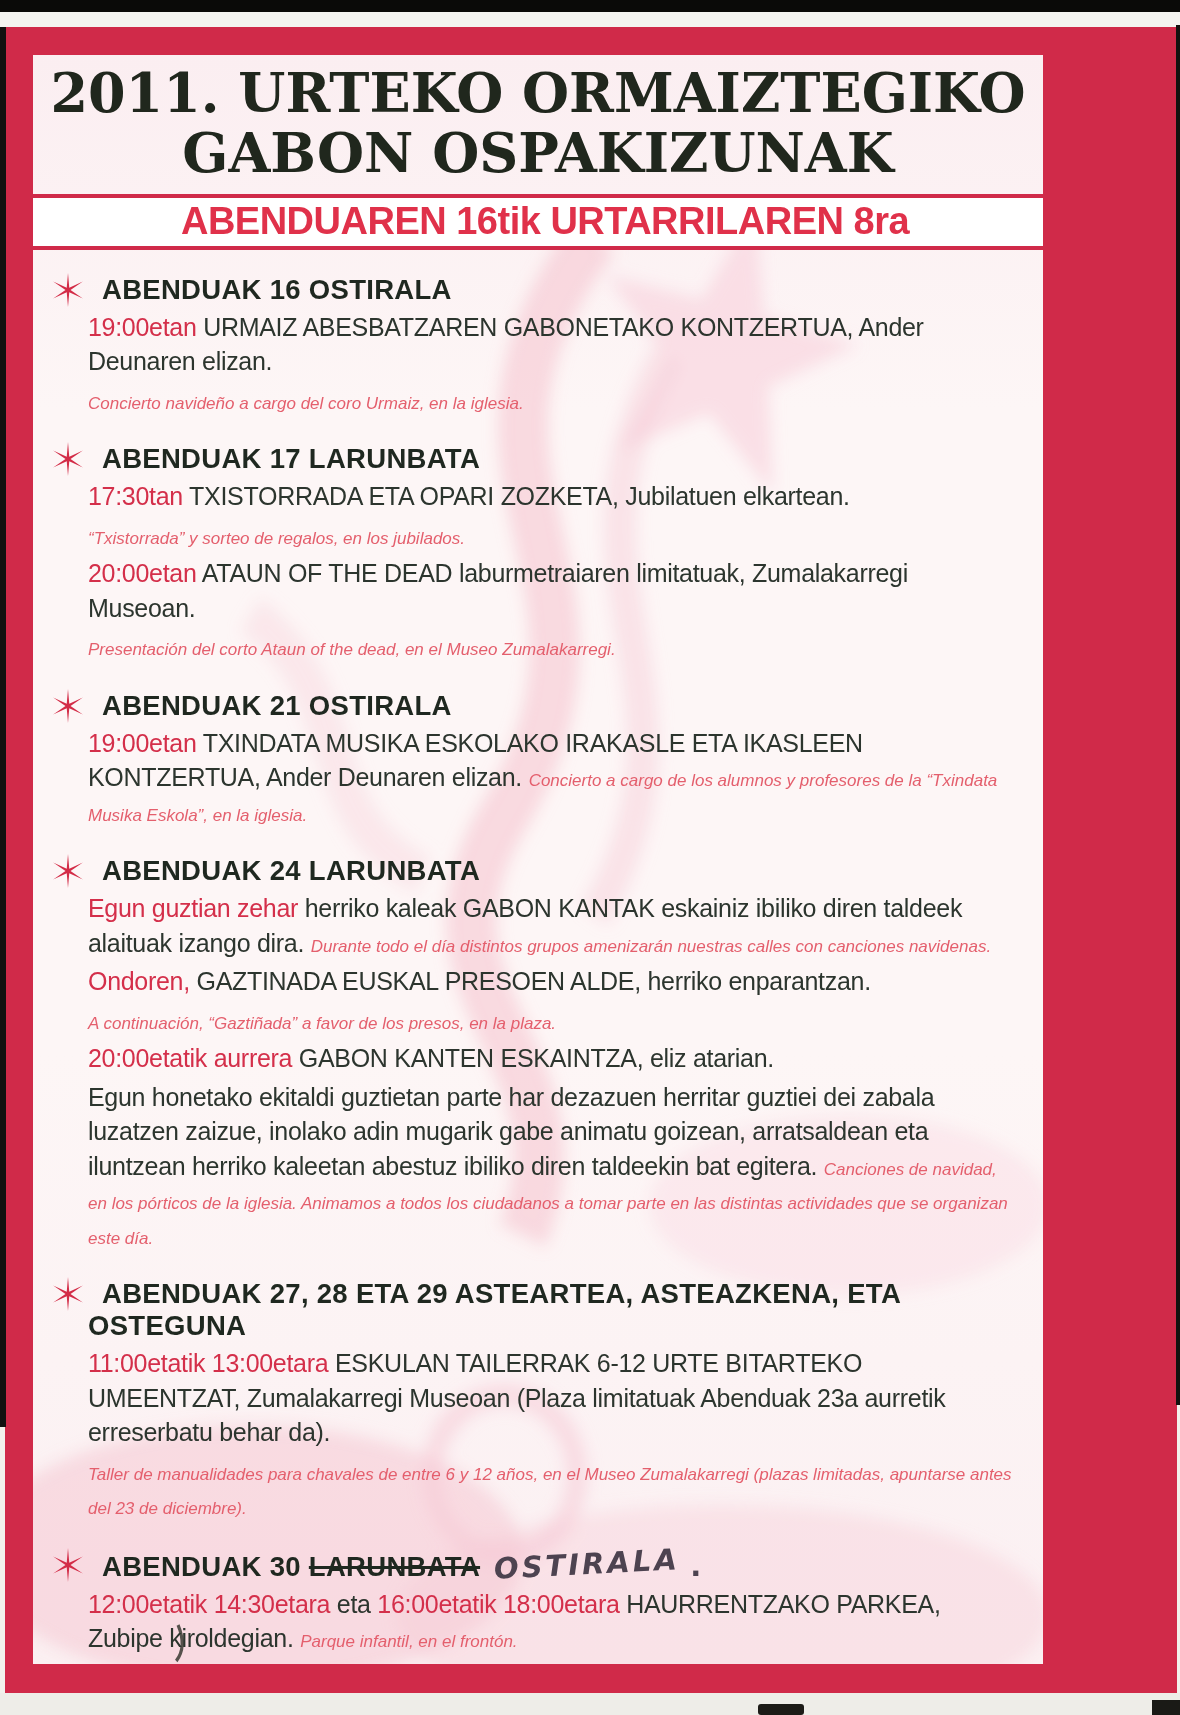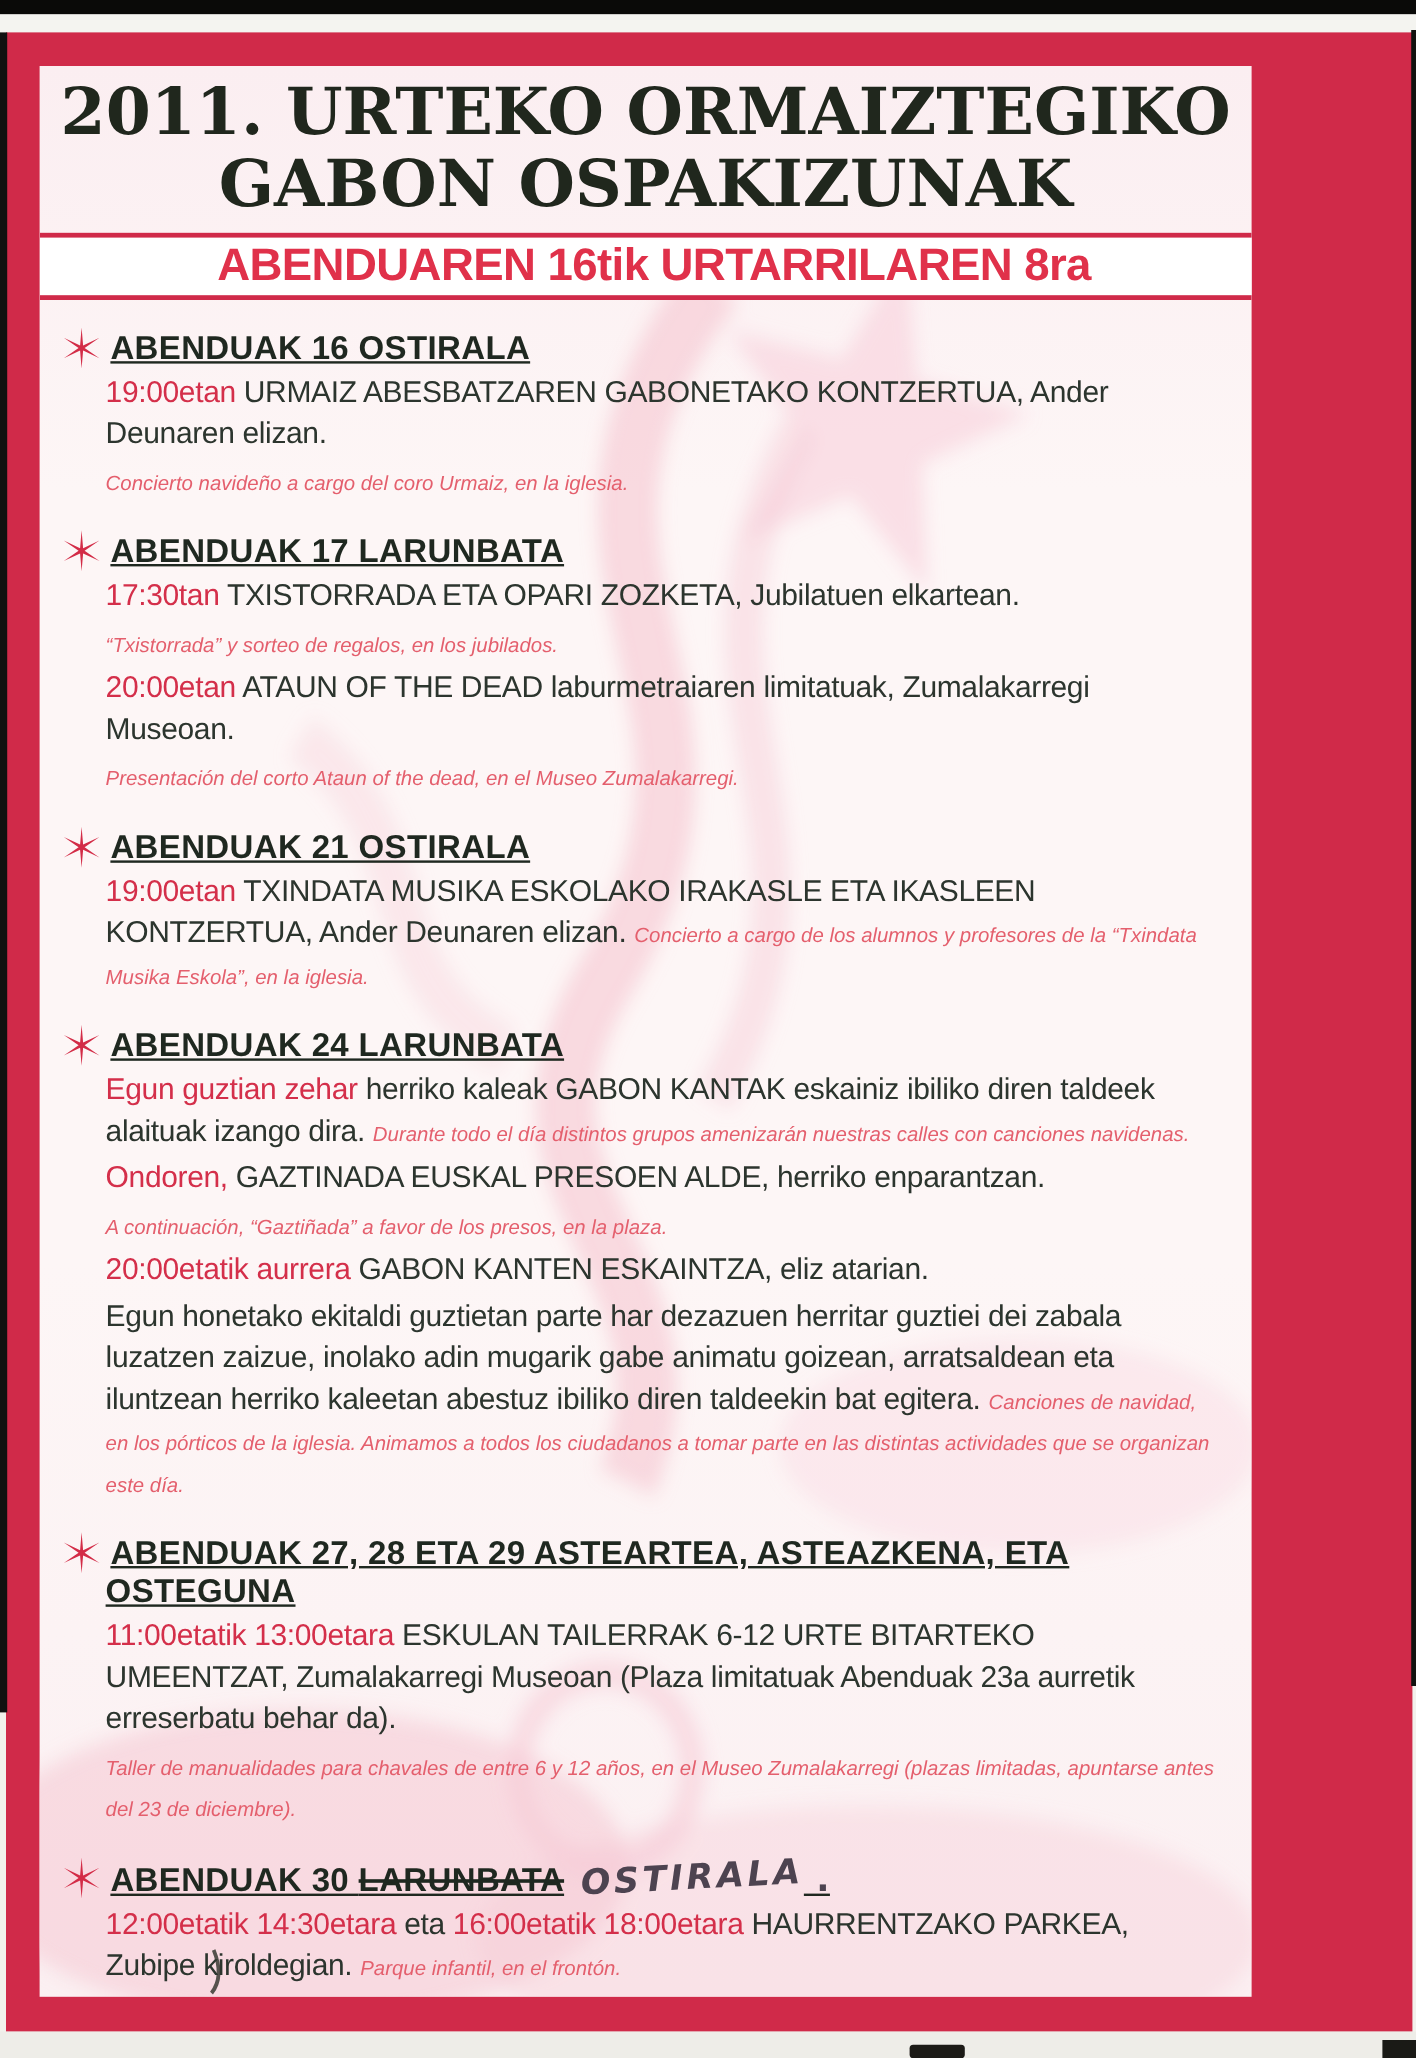--- a/index.html
+++ b/index.html
@@ -46,21 +46,21 @@
     height:48px;display:flex;align-items:center;justify-content:center;
   }
   .banner span{
     color:var(--banner-red);font-weight:700;font-size:38px;letter-spacing:-0.5px;margin-left:14px;
   }
   
   .sections{padding:14px 26px 0 55px;}
   .section{position:relative;margin-top:26px;}
   .section:first-child{margin-top:10px;}
   .sec-head{position:relative;margin:0 0 2px 0;}
-  .sec-head h2{display:inline;font-size:27.5px;font-weight:700;letter-spacing:0.3px;margin:4px;color:var(--head-dark);text-decoration:underline;}
+  .sec-head h2{display:inline;font-size:27.5px;font-weight:700;letter-spacing:0.3px;margin:14px;color:var(--head-dark);}
   .star{position:absolute;left:-38px;top:-2px;width:36px;height:36px;}
   .section p{margin:4px 0;line-height:1.38;font-size:25px;letter-spacing:-0.3px;color:var(--dark);}
   .run-time{color:var(--time-red);}
   .run-eu{color:var(--dark);}
   .run-wide{word-spacing:13px;letter-spacing:1px;}
   .run-es{color:var(--es-pink);font-style:italic;font-size:17px;letter-spacing:0;}
   .run-head{color:var(--head-dark);font-weight:700;}
   .run-strike{text-decoration:line-through;text-decoration-thickness:3px;}
   .run-hand{
     font-family:"DejaVu Sans",sans-serif;font-style:italic;font-weight:700;

